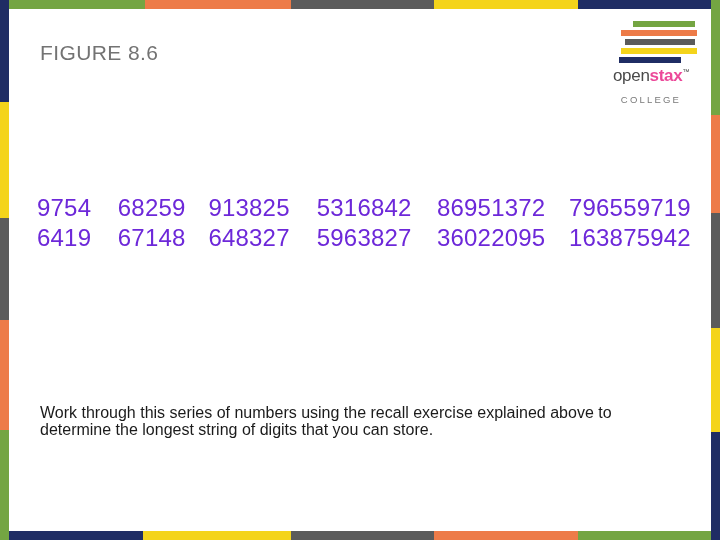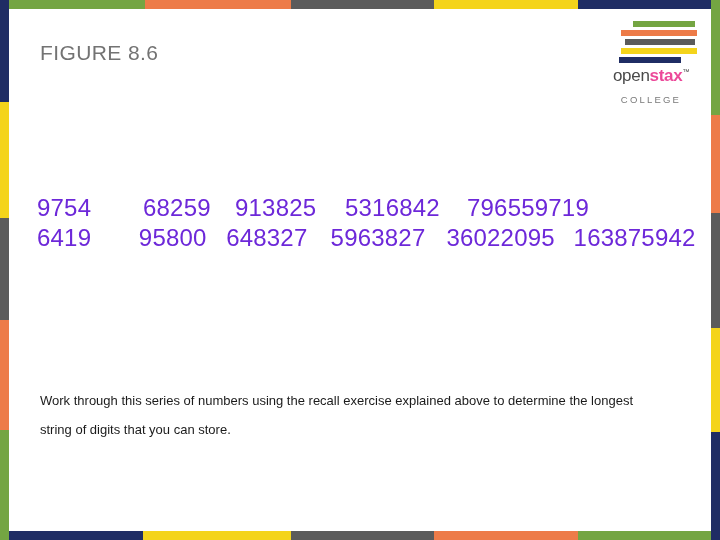--- a/index.html
+++ b/index.html
@@ -110,34 +110,34 @@
     font-size: 24px;
     color: #6d28d9;
     letter-spacing: 0.2px;
     white-space: nowrap;
   }
   .num-cell {
     display: inline-block;
     text-align: left;
   }
   .num-cell.c0 { width: 82px; }
-  .num-cell.c1 { width: 92px; margin-left: 24px; }
+  .num-cell.c1 { width: 92px; }
   .num-cell.c2 { width: 110px; }
   .num-cell.c3 { width: 122px; }
   .num-cell.c4 { width: 134px; }
   .num-cell.c5 { width: 130px; }
 
   
   .caption {
     position: absolute;
     left: 31px;
-    top: 377px;
+    top: 395px;
     width: 625px;
-    font-size: 13px;
-    line-height: 29px;
+    font-size: 16px;
+    line-height: 17px;
     color: #1b1b1b;
   }
 </style>
 </head>
 <body>
 
 <div class="slide">
 
   <div id="border-top">
       <div class="strip h" style="left: 0px; width: 145px; background: rgb(116, 165, 66); top: 0px;"></div>
@@ -183,25 +183,26 @@
       <div class="logo-word"><span class="os-light">open</span><span class="os-bold">stax</span><span class="os-tm">™</span></div>
       <div class="logo-college">COLLEGE</div>
     </div>
 
     <div class="numbers" id="number-grid">
         <div class="num-row">
           <span class="num-cell c0">9754</span>
           <span class="num-cell c1">68259</span>
           <span class="num-cell c2">913825</span>
           <span class="num-cell c3">5316842</span>
+          <span class="num-cell c4">86951372</span>
           <span class="num-cell c5">796559719</span>
         </div>
         <div class="num-row">
           <span class="num-cell c0">6419</span>
-          <span class="num-cell c1">95800</span>
+          <span class="num-cell c1">67148</span>
           <span class="num-cell c2">648327</span>
           <span class="num-cell c3">5963827</span>
           <span class="num-cell c4">36022095</span>
           <span class="num-cell c5">163875942</span>
         </div>
       </div>
 
     <div class="caption">Work through this series of numbers using the recall exercise explained above to determine the longest string of digits that you can store.</div>
 
   </div>

